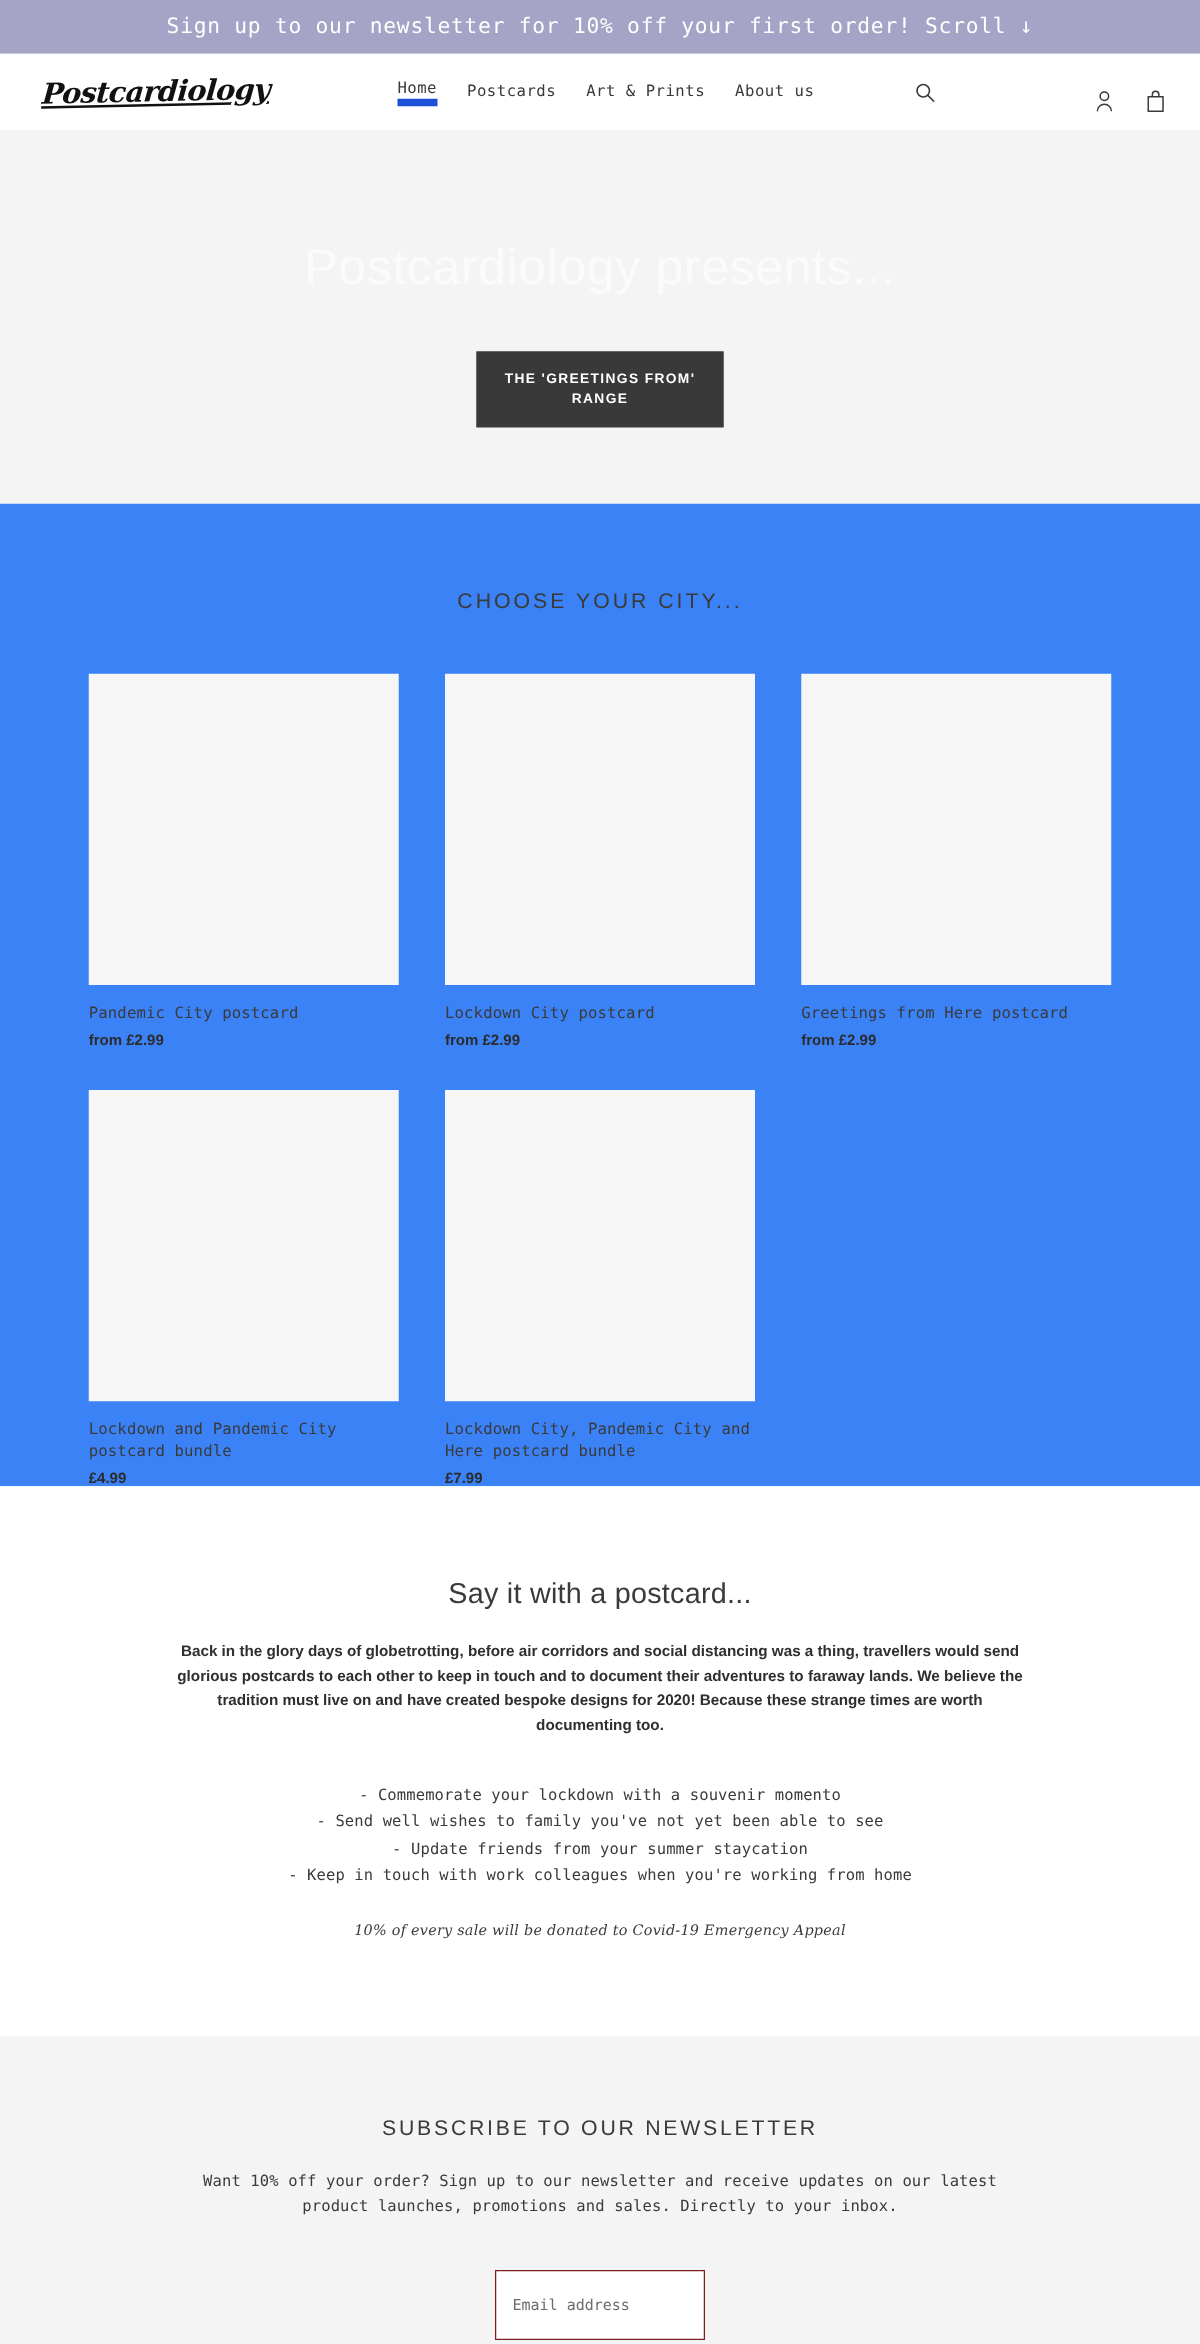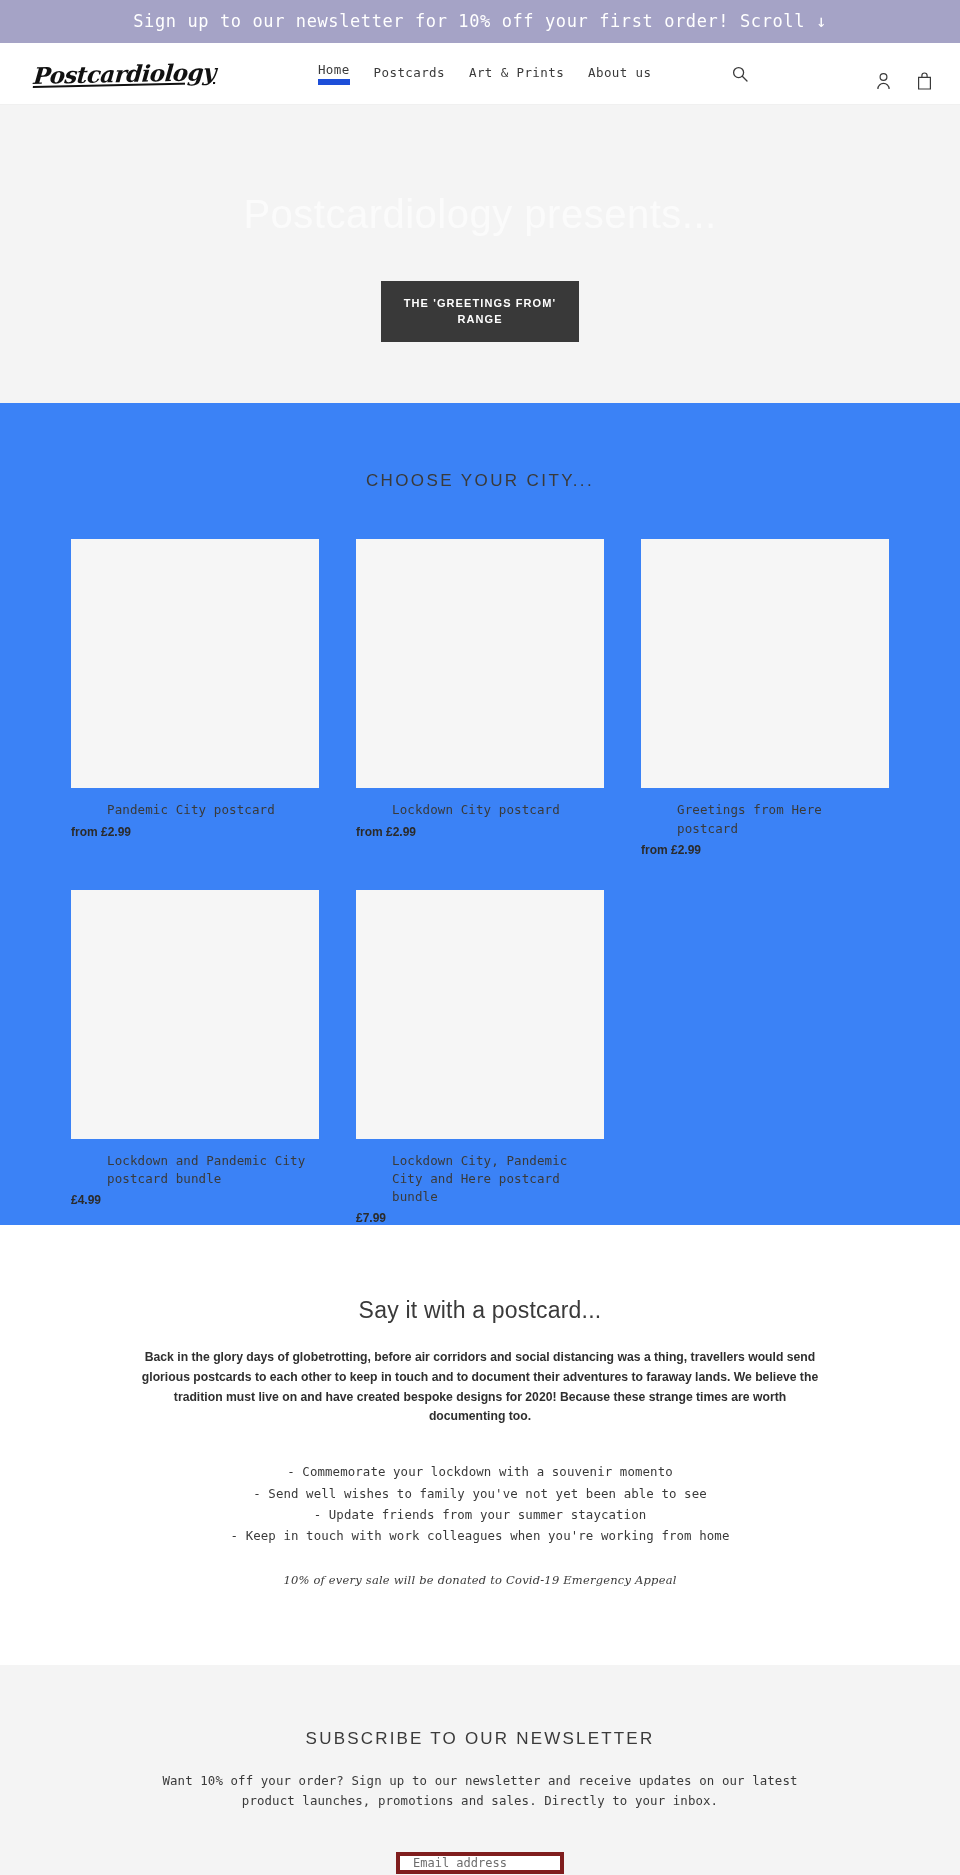--- a/index.html
+++ b/index.html
@@ -140,21 +140,20 @@
     width: 100%;
     height: 249px;
     background: #f6f6f6;
   }
   .card-title {
     margin-top: 13px;
     font-size: 12.5px;
     color: #3a3a3a;
     line-height: 1.45;
     letter-spacing: 0.1px;
-    margin-left: 36px;
   }
   .card-price {
     margin-top: 5px;
     font-family: "Liberation Sans", sans-serif;
     font-size: 12px;
     font-weight: 700;
     color: #2b2b2b;
   }
 
   
@@ -214,22 +213,22 @@
     line-height: 1.65;
     color: #3a3a3a;
     max-width: 680px;
     margin: 0 auto 40px;
     letter-spacing: 0.1px;
   }
   .nl-input {
     display: block;
     width: 168px;
     margin: 0 auto;
-    padding: 0 13px;
-    border: 4px solid #7f1d1d;
+    padding: 20px 13px;
+    border: 1px solid #7f1d1d;
     background: #ffffff;
     font-family: "DejaVu Sans Mono", monospace;
     font-size: 12px;
     color: #3a3a3a;
   }
   .nl-input::placeholder { color: #6d6d6d; }
   .nl-btn {
     display: block;
     margin: 20px auto 0;
     width: 352px;

